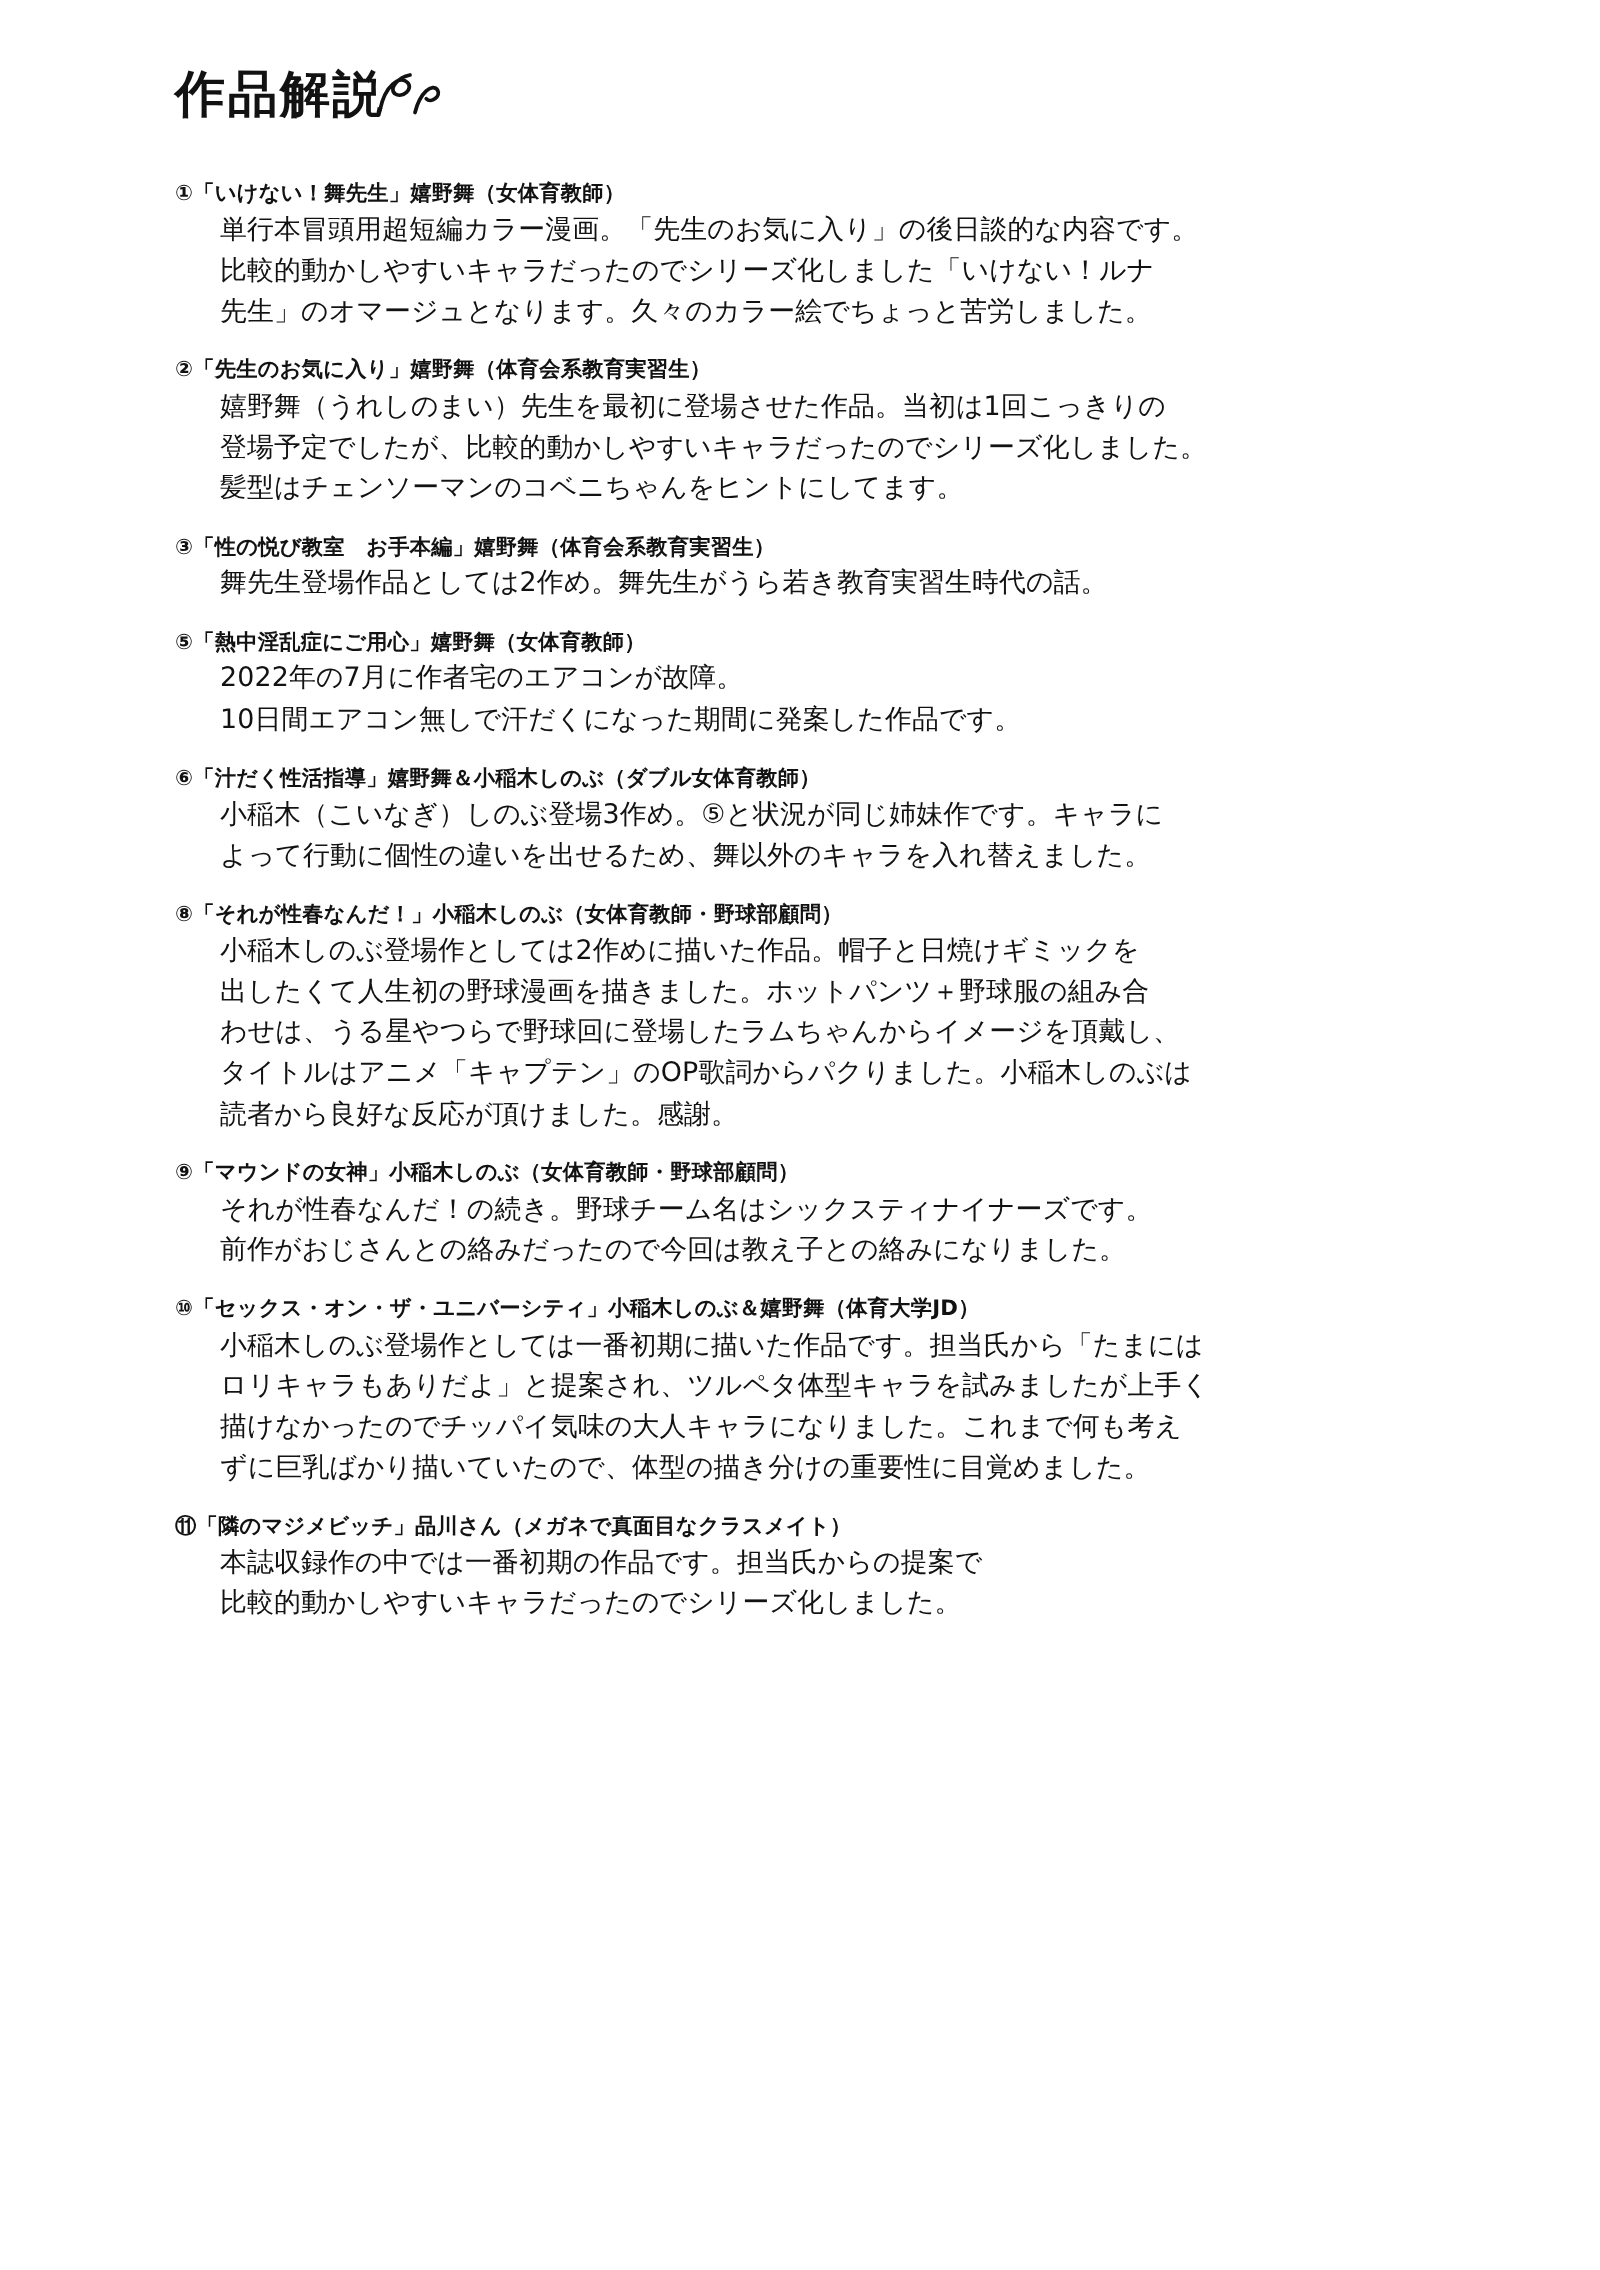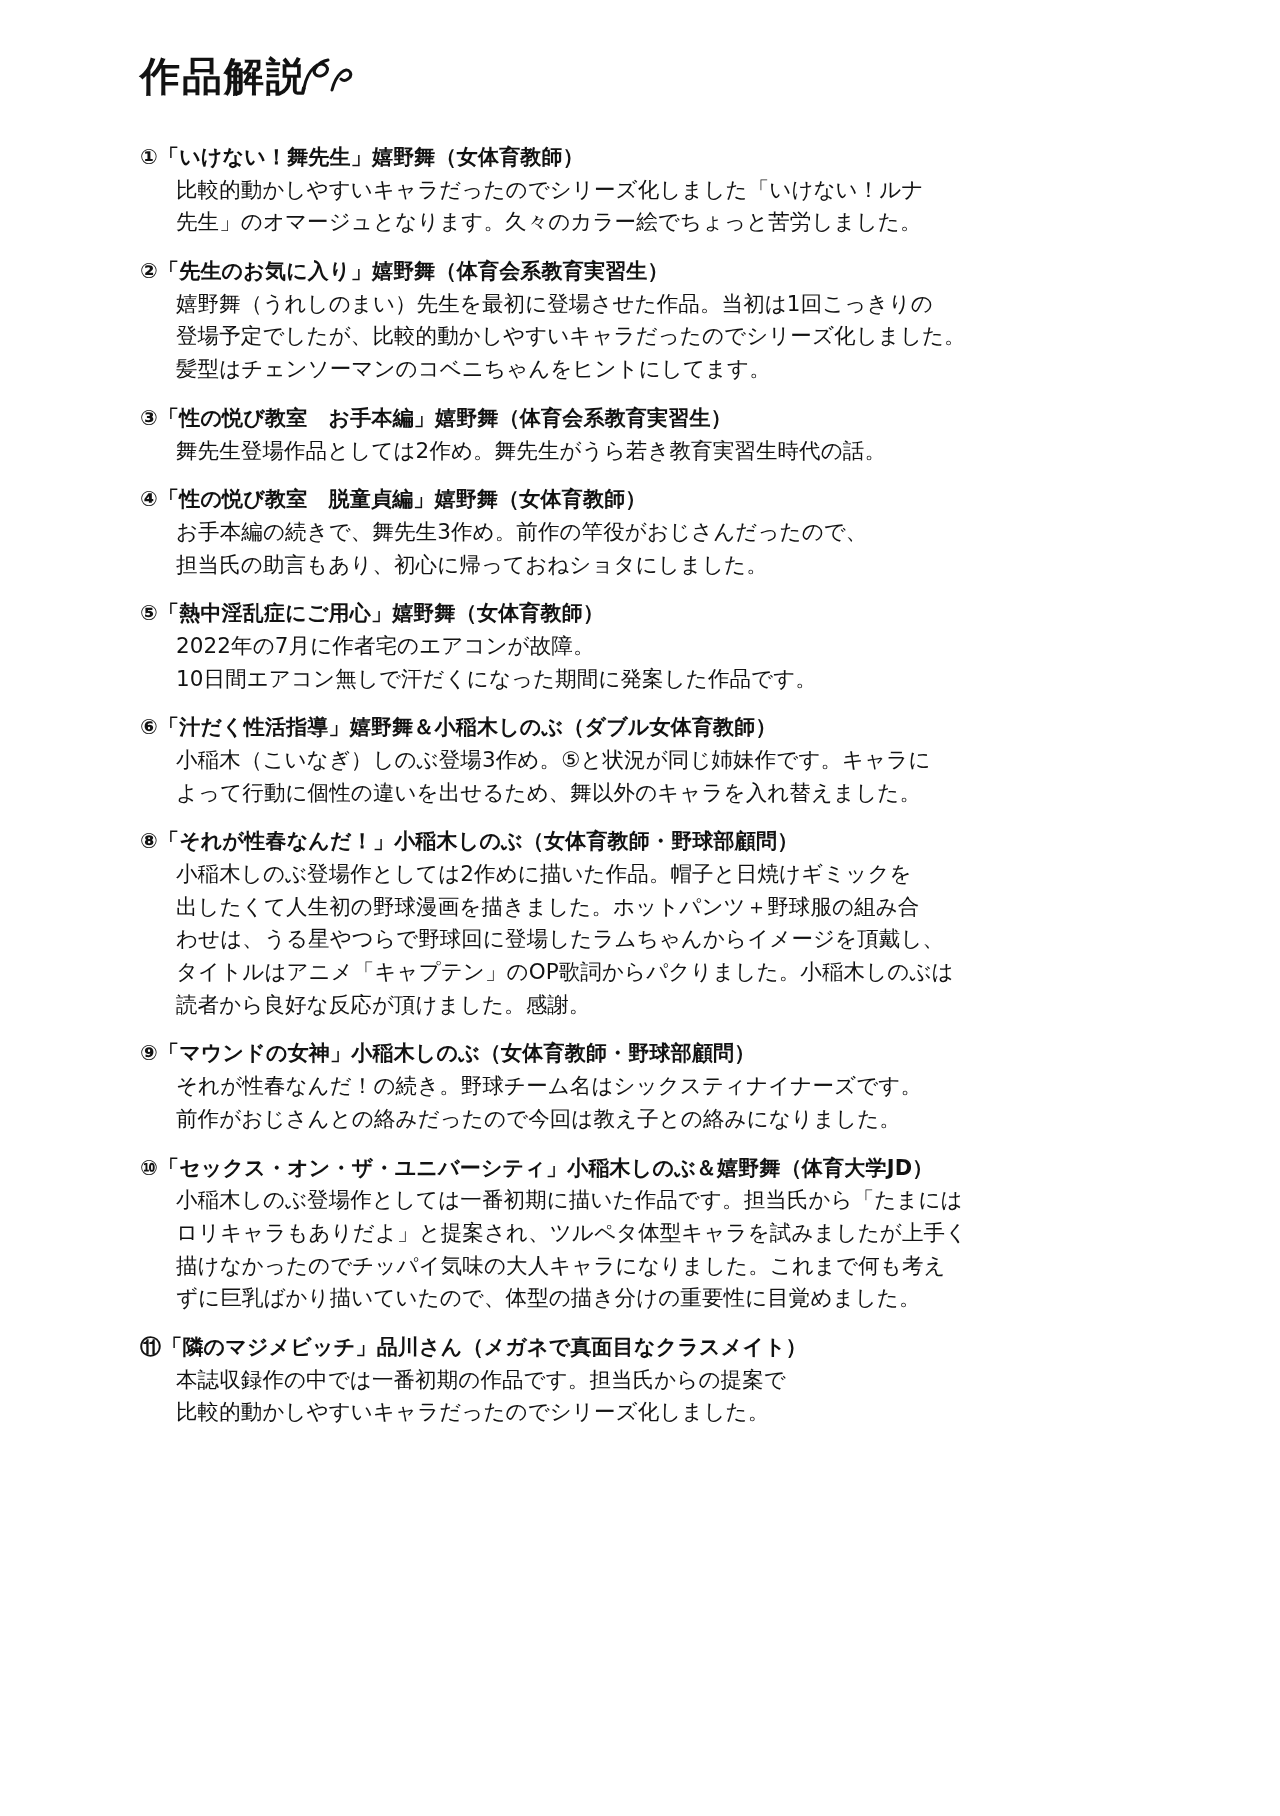--- a/index.html
+++ b/index.html
@@ -37,21 +37,21 @@
     position: absolute;
     left: 158px;
     top: -2px;
     width: 56px;
     height: 40px;
   }
   .entry {
     margin-bottom: 19px;
   }
   .entry-heading {
-    font-size: 21px;
+    font-size: 17px;
     font-weight: 700;
     line-height: 1.32;
     letter-spacing: 0.2px;
     margin-bottom: 2px;
   }
   .entry-body {
     font-size: 21.5px;
     font-weight: 400;
     line-height: 1.52;
     letter-spacing: 0.1px;
@@ -73,43 +73,37 @@
         <path d="M6 34 C10 14, 22 6, 28 12 C33 17, 24 25, 18 21 C13 17, 20 8, 30 6" fill="none" stroke="#121212" stroke-width="3" stroke-linecap="round"></path>
         <path d="M34 36 C38 20, 48 12, 52 18 C55 23, 47 29, 43 25" fill="none" stroke="#121212" stroke-width="3" stroke-linecap="round"></path>
       </svg>
     </span>
   </div>
 
   <div id="entries">
       <div class="entry">
         <div class="entry-heading">①「いけない！舞先生」嬉野舞（女体育教師）</div>
         <div class="entry-body">
+          <div>単行本冒頭用超短編カラー漫画。「先生のお気に入り」の後日談的な内容です。</div>
           <div>比較的動かしやすいキャラだったのでシリーズ化しました「いけない！ルナ</div>
           <div>先生」のオマージュとなります。久々のカラー絵でちょっと苦労しました。</div>
         </div>
       </div>
       <div class="entry">
         <div class="entry-heading">②「先生のお気に入り」嬉野舞（体育会系教育実習生）</div>
         <div class="entry-body">
           <div>嬉野舞（うれしのまい）先生を最初に登場させた作品。当初は1回こっきりの</div>
           <div>登場予定でしたが、比較的動かしやすいキャラだったのでシリーズ化しました。</div>
           <div>髪型はチェンソーマンのコベニちゃんをヒントにしてます。</div>
         </div>
       </div>
       <div class="entry">
         <div class="entry-heading">③「性の悦び教室　お手本編」嬉野舞（体育会系教育実習生）</div>
         <div class="entry-body">
           <div>舞先生登場作品としては2作め。舞先生がうら若き教育実習生時代の話。</div>
-        </div>
-      </div>
-      <div class="entry">
-        <div class="entry-heading">④「性の悦び教室　脱童貞編」嬉野舞（女体育教師）</div>
-        <div class="entry-body">
-          <div>お手本編の続きで、舞先生3作め。前作の竿役がおじさんだったので、</div>
-          <div>担当氏の助言もあり、初心に帰っておねショタにしました。</div>
         </div>
       </div>
       <div class="entry">
         <div class="entry-heading">⑤「熱中淫乱症にご用心」嬉野舞（女体育教師）</div>
         <div class="entry-body">
           <div>2022年の7月に作者宅のエアコンが故障。</div>
           <div>10日間エアコン無しで汗だくになった期間に発案した作品です。</div>
         </div>
       </div>
       <div class="entry">

